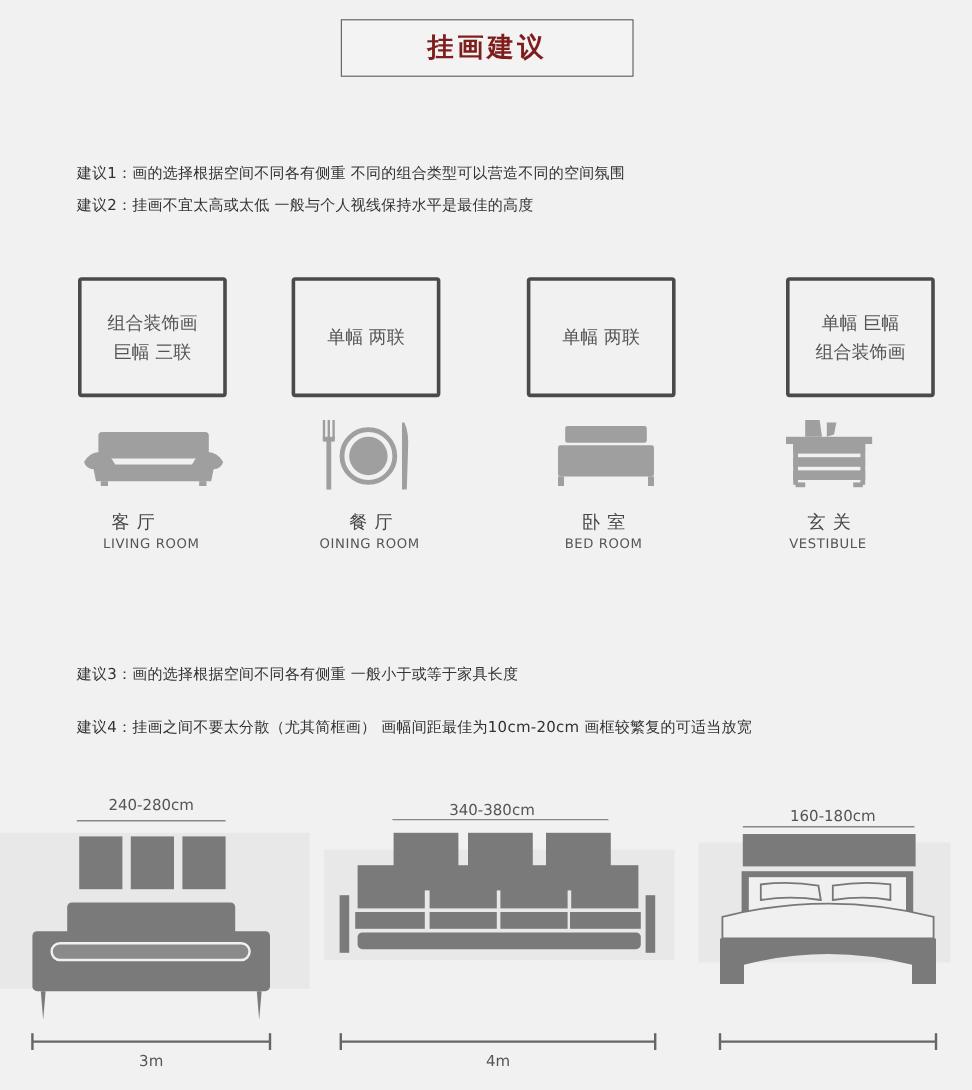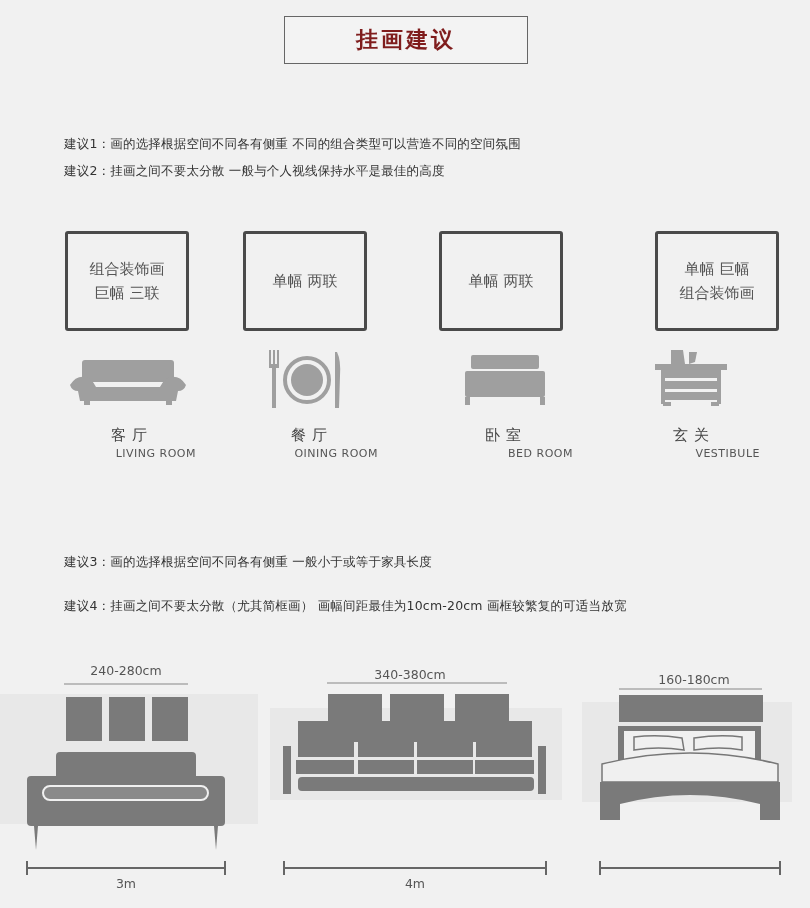--- a/index.html
+++ b/index.html
@@ -18,32 +18,32 @@
     background:#f3f3f3;
   }
   .tip { left:64px; font-size:12.5px; color:#333; white-space:nowrap; letter-spacing:0.2px;text-align:center; }
   .frame {
     border:3px solid #4a4a4a; border-radius:3px; box-sizing:border-box;
     width:124px; height:100px; top:231px;
     display:flex; flex-direction:column; align-items:center; justify-content:center;
     font-size:15px; color:#555; line-height:24px; text-align:center;
   }
   .room-cn { top:426px; font-size:15px; color:#444; letter-spacing:6px; text-align:center; width:140px; }
-  .room-en { top:447px; font-size:11px; color:#555; letter-spacing:0.5px; text-align:right; width:140px; }
+  .room-en { top:447px; font-size:11px; color:#555; letter-spacing:0.5px; text-align:center; width:140px; }
   .dim-label { font-size:12.5px; color:#555; text-align:center; }
   .icon-fill { fill:#9f9f9f; }
   .dark { fill:#7a7a7a; }
 </style>
 </head>
 <body>
 
 <div class="abs title-box">挂画建议</div>
 
 <div class="abs tip" style="top:136px;">建议1：画的选择根据空间不同各有侧重  不同的组合类型可以营造不同的空间氛围</div>
-<div class="abs tip" style="top:163px;">建议2：挂画之间不要太分散  一般与个人视线保持水平是最佳的高度</div>
+<div class="abs tip" style="top:163px;">建议2：挂画不宜太高或太低  一般与个人视线保持水平是最佳的高度</div>
 
 <div class="abs frame" style="left:65px;">
   <div>组合装饰画</div>
   <div>巨幅   三联</div>
 </div>
 <div class="abs frame" style="left:243px;">
   <div>单幅   两联</div>
 </div>
 <div class="abs frame" style="left:439px;">
   <div>单幅   两联</div>
@@ -81,21 +81,21 @@
   <rect class="icon-fill" x="0" y="14" width="72" height="6"></rect>
   <rect class="icon-fill" x="6" y="20" width="60" height="8"></rect>
   <rect class="icon-fill" x="6" y="31" width="60" height="8"></rect>
   <rect class="icon-fill" x="6" y="42" width="60" height="8"></rect>
   <rect class="icon-fill" x="6" y="20" width="4" height="34"></rect>
   <rect class="icon-fill" x="62" y="20" width="4" height="34"></rect>
   <rect class="icon-fill" x="8" y="52" width="8" height="4"></rect>
   <rect class="icon-fill" x="56" y="52" width="8" height="4"></rect>
 </svg>
 
-<div class="abs room-cn" style="left:62px;">客厅</div>
+<div class="abs room-cn" style="left:44px;">客厅</div>
 <div class="abs room-en" style="left:56px;">LIVING ROOM</div>
 <div class="abs room-cn" style="left:242px;">餐厅</div>
 <div class="abs room-en" style="left:238px;">OINING ROOM</div>
 <div class="abs room-cn" style="left:436px;">卧室</div>
 <div class="abs room-en" style="left:433px;">BED ROOM</div>
 <div class="abs room-cn" style="left:624px;">玄关</div>
 <div class="abs room-en" style="left:620px;">VESTIBULE</div>
 
 <div class="abs tip" style="top:554px;">建议3：画的选择根据空间不同各有侧重  一般小于或等于家具长度</div>
 <div class="abs tip" style="top:580px;margin-top:18px;">建议4：挂画之间不要太分散（尤其简框画） 画幅间距最佳为10cm-20cm 画框较繁复的可适当放宽</div>

